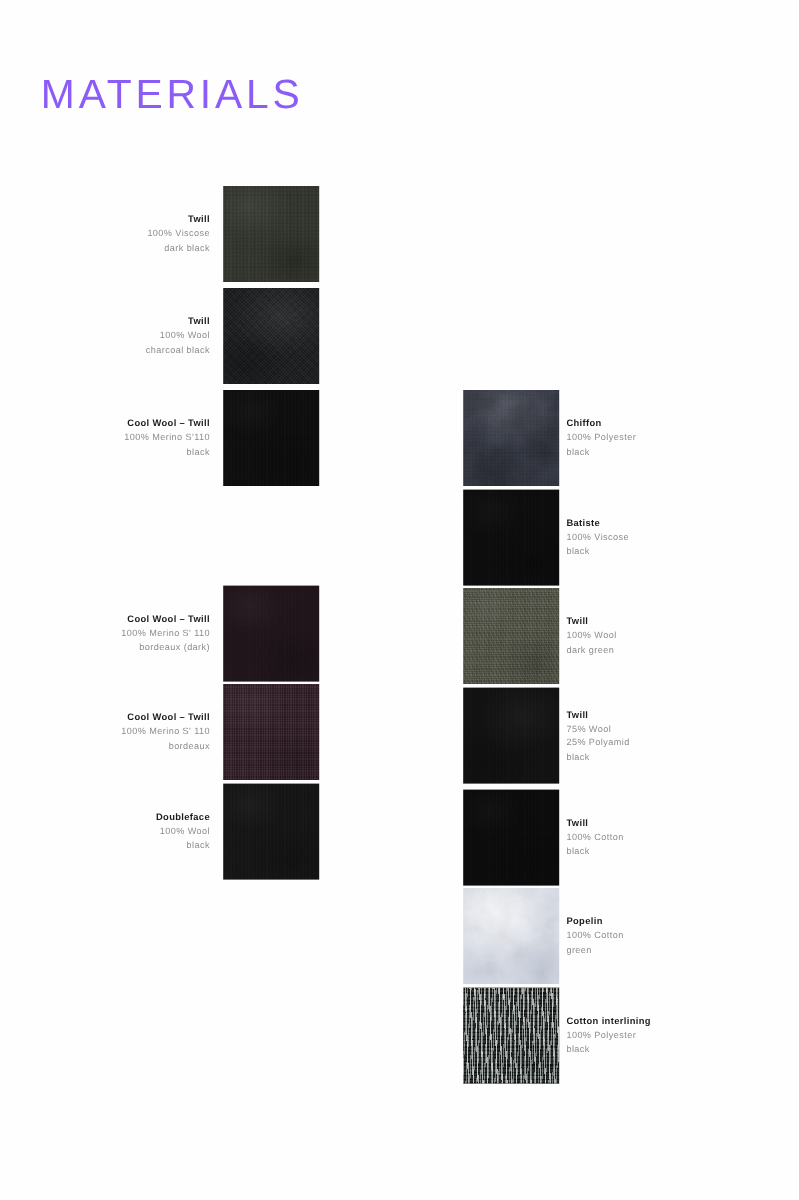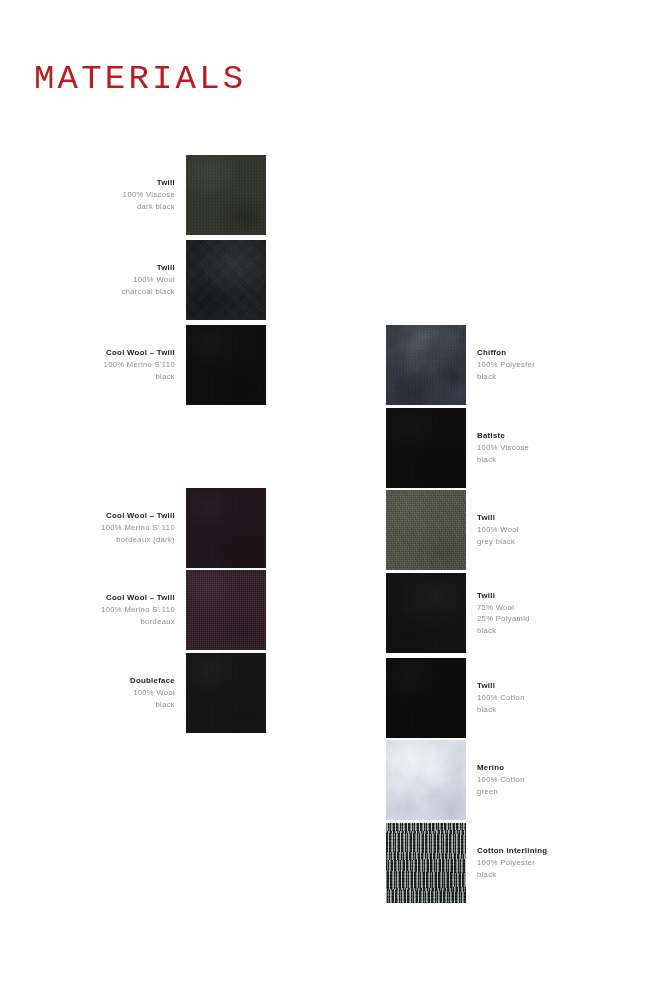--- a/index.html
+++ b/index.html
@@ -21,25 +21,25 @@
     position: absolute;
     inset: 0;
     background: #fefefe;
   }
 
   
   .page-title {
     position: absolute;
     left: 34px;
     top: 62px;
-    font-family: Liberation Mono, monospace;
+    font-family: Liberation Sans, sans-serif;
     font-size: 34px;
     font-weight: 300;
     letter-spacing: 3.2px;
-    color: #b91c1c;
+    color: #8b5cf6;
     white-space: nowrap;
     line-height: 1;
   }
 
   
   .board {
     position: absolute;
     left: 0;
     top: 0;
     width: 666px;
@@ -83,21 +83,21 @@
     color: #8d8d8d;
     letter-spacing: 0.35px;
     white-space: nowrap;
   }
   .col-left .caption {
     text-align: right;
     padding-right: 11px;
   }
   .col-right .caption {
     text-align: left;
-    padding-left: 11px;
+    padding-left: 6px;
   }
   .caption .name {
     display: block;
     font-weight: bold;
     color: #1c1c1c;
     font-size: 7.8px;
     letter-spacing: 0.3px;
     padding-bottom: 0.5px;
   }
   .caption .det {
@@ -333,21 +333,21 @@
         <div class="tex weave"></div>
         <div class="tex twill-diag"></div>
         <div class="tex drape-a" style="opacity:.7"></div>
         <svg class="noisefx" style="opacity:.30;mix-blend-mode:overlay">
             <rect width="100%" height="100%" filter="url(#nz-fine)"></rect>
           </svg>
       </div>
       <div class="caption">
         <span class="name">Twill</span>
         <span class="det">100% Wool</span>
-        <span class="det">grey black</span>
+        <span class="det">dark green</span>
       </div>
     </div>
 
     <div class="entry col-right" style="top:573px">
       <div class="swatch t-polyblack" style="background-color: rgb(17, 17, 17);">
         <div class="tex weave-soft" style="opacity:.45"></div>
         <div class="tex drape-b" style="opacity:.6"></div>
         <svg class="noisefx" style="opacity:.10;mix-blend-mode:overlay">
             <rect width="100%" height="100%" filter="url(#nz-fine)"></rect>
           </svg>
@@ -379,21 +379,21 @@
       <div class="swatch t-white" style="background-color: rgb(224, 228, 237);">
         <div class="tex drape-white"></div>
         <svg class="noisefx" style="opacity:.25;mix-blend-mode:multiply">
             <rect width="100%" height="100%" filter="url(#nz-cloud)"></rect>
           </svg>
         <svg class="noisefx" style="opacity:.06;mix-blend-mode:multiply">
             <rect width="100%" height="100%" filter="url(#nz-fine)"></rect>
           </svg>
       </div>
       <div class="caption">
-        <span class="name">Merino</span>
+        <span class="name">Popelin</span>
         <span class="det">100% Cotton</span>
         <span class="det">green</span>
       </div>
     </div>
 
     <div class="entry col-right" style="top:823px">
       <div class="swatch t-interlining" style="background-color: rgb(29, 33, 30);">
         <div class="tex fiber"></div>
         <svg class="noisefx" style="opacity:.85;mix-blend-mode:overlay">
             <rect width="100%" height="100%" filter="url(#nz-coarse)"></rect>

